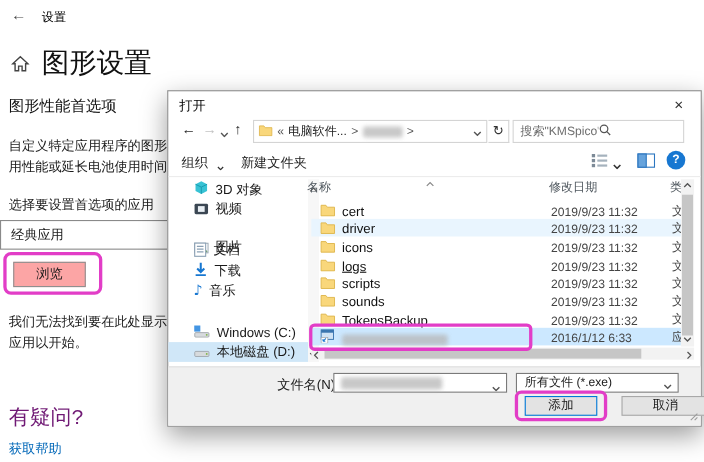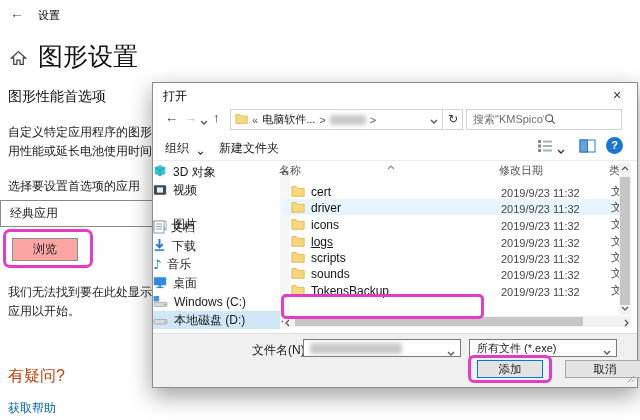--- a/index.html
+++ b/index.html
@@ -22,21 +22,21 @@
   .s-desc2 { left:8px; top:143px; white-space:nowrap; }
   .s-choose { left:8px; top:178px; white-space:nowrap; }
   .s-select { left:0; top:200px; width:158px; height:27px; border:1px solid #8a8a8a;
               background:#fff; line-height:25px; padding-left:9px; }
   .hl { border:3px solid #e23dc7; border-radius:7px; background:transparent; z-index:30; }
   .s-browse-hl { left:3px; top:229px; width:90px; height:39px; }
   .s-browse { left:12px; top:238px; width:66px; height:23px; background:#fca5a5;
               border:1px solid #8f8f8f; text-align:center; line-height:21px; }
   .s-empty1 { left:8px; top:284px; white-space:nowrap; }
   .s-empty2 { left:8px; top:303px; white-space:nowrap; }
-  .s-question { left:8px; top:366px; font-size:16px; color:#c2410c; }
+  .s-question { left:8px; top:366px; font-size:19px; color:#701a75;font-family:Liberation Mono, monospace; }
   .s-help { left:8px; top:400px; color:#0067b8; }
 
   
   .dialog { left:152px; top:82px; width:486px; height:306px; background:#fff;
             border:1px solid #8c8c8c; box-shadow:0 8px 22px rgba(0,0,0,.38); z-index:10; }
   .d-title { left:10px; top:5px; font-size:12px; color:#000; }
   .d-close { right:8px; top:2px; width:24px; height:20px; text-align:center;
              font-size:14px; color:#333; line-height:20px; }
   .d-nav-arrow { font-size:13px; color:#2b2b2b; top:28px; }
   .d-nav-arrow.dis { color:#c3c3c3; }
@@ -53,21 +53,21 @@
               background:#fff; display:flex; align-items:center; padding:0 6px; }
   .d-search span { color:#6d6d6d; font-size:11px; flex:1; white-space:nowrap; overflow:hidden; }
   .d-toolbar-txt { top:57px; font-size:12px; color:#222; white-space:nowrap; }
   .d-sep { left:0; top:77px; width:100%; height:1px; background:#ececec; }
   .help-circle { left:453px; top:54px; width:17px; height:17px; border-radius:50%;
                  background:#1777d1; color:#fff; font-weight:bold; font-size:11px;
                  text-align:center; line-height:17px; }
 
   
   .sb-item { left:0; width:127px; height:18px; display:flex; align-items:center;
-             gap:6px; white-space:nowrap; overflow:hidden; }
+             padding-left:23px; gap:6px; white-space:nowrap; overflow:hidden; }
   .sb-item span.lbl { font-size:12px; color:#1a1a1a; }
   .sb-item.sel { background:#d0e7f8; }
   .sb-scroll { left:127px; top:80px; width:10px; height:166px; background:#f7f7f7; }
   .sb-scroll .a { position:absolute; left:1px; width:8px; }
 
   
   .list-hdr { top:80px; font-size:11px; color:#50585f; white-space:nowrap; }
   .f-row { left:130px; width:336px; height:16.5px; display:flex; align-items:flex-end;
            padding-left:8px; white-space:nowrap; }
   .f-row .nm { margin-left:6px; font-size:12px; color:#111; }
@@ -238,28 +238,20 @@
     <span class="ico"><svg width="13" height="14" viewBox="0 0 14 15">
           <path d="M7 1v8M3.5 6.5 7 10l3.5-3.5" fill="none" stroke="#1777d1" stroke-width="2"></path>
           <line x1="2" y1="13" x2="12" y2="13" stroke="#1777d1" stroke-width="1.6"></line>
         </svg></span>
     <span class="lbl">下载</span>
   </div>
   <div class="abs sb-item" style="top:172.5px;">
     <span class="ico" style="color:#1777d1;font-size:13px;font-family:'DejaVu Sans',sans-serif;">♪</span>
     <span class="lbl">音乐</span>
   </div>
-  <div class="abs sb-item" style="top:191px;">
-    <span class="ico"><svg width="14" height="13" viewBox="0 0 16 14">
-          <rect x="1" y="1" width="14" height="9" rx="1" fill="#2f8ae0"></rect>
-          <rect x="6.5" y="10" width="3" height="2" fill="#2f8ae0"></rect>
-          <rect x="4" y="12" width="8" height="1.4" fill="#2f8ae0"></rect>
-        </svg></span>
-    <span class="lbl">桌面</span>
-  </div>
   <div class="abs sb-item" style="top:209.5px;">
     <span class="ico"><svg width="15" height="12" viewBox="0 0 16 13">
           <rect x="0.5" y="1" width="6" height="6" fill="#2f8ae0" opacity="0.9"></rect>
           <rect x="1" y="8" width="14" height="4.5" rx="1" fill="#d7dadd" stroke="#9aa0a6" stroke-width="0.8"></rect>
           <circle cx="12.8" cy="10.2" r="0.9" fill="#7db343"></circle>
         </svg></span>
     <span class="lbl">Windows (C:)</span>
   </div>
   <div class="abs sb-item sel" style="top:228px;">
     <span class="ico"><svg width="15" height="12" viewBox="0 0 16 13">
@@ -335,20 +327,31 @@
     <span class="dt">2019/9/23 11:32</span>
     <span class="tp">文</span>
   </div>
   <div class="abs f-row" style="top:198px;">
     <span class="ico"><svg width="14" height="12" viewBox="0 0 16 13">
           <path d="M1 1.5 h5 l1.5 2 H15 v9 H1 Z" fill="#f9d77b" stroke="#dfb74f"></path>
         </svg></span>
     <span class="nm">TokensBackup</span>
     <span class="dt">2019/9/23 11:32</span>
     <span class="tp">文</span>
+  </div>
+  <div class="abs f-row sel" style="top:214.5px;">
+    <span class="ico"><svg width="14" height="13" viewBox="0 0 16 15">
+          <rect x="1" y="1" width="13" height="10" fill="#cfe3f5" stroke="#3a76b0"></rect>
+          <rect x="1" y="1" width="13" height="3" fill="#3a76b0"></rect>
+          <rect x="1" y="9" width="7" height="6" fill="#fff" stroke="#9aa0a6" stroke-width="0.7"></rect>
+          <path d="M3 13l3-3M3 13h2.4M3 13v-2.4" stroke="#1777d1" stroke-width="1.1" fill="none"></path>
+        </svg></span>
+    <span class="blur-box" style="width:96px;height:10px;margin-left:6px;"></span>
+    <span class="dt">2016/1/12 6:33</span>
+    <span class="tp">应</span>
   </div>
 
   <div class="abs hl row-hl"></div>
 
   <div class="abs v-scroll">
     <span class="scroll-a ico" style="left:2px;top:2px;"><svg width="8" height="5" viewBox="0 0 8 5">
           <polyline points="1,4 4,1 7,4" fill="none" stroke="#555" stroke-width="1.2"></polyline>
         </svg></span>
     <div class="v-thumb"></div>
     <span class="scroll-a ico" style="left:2px;bottom:2px;"><svg width="8" height="5" viewBox="0 0 8 5">

